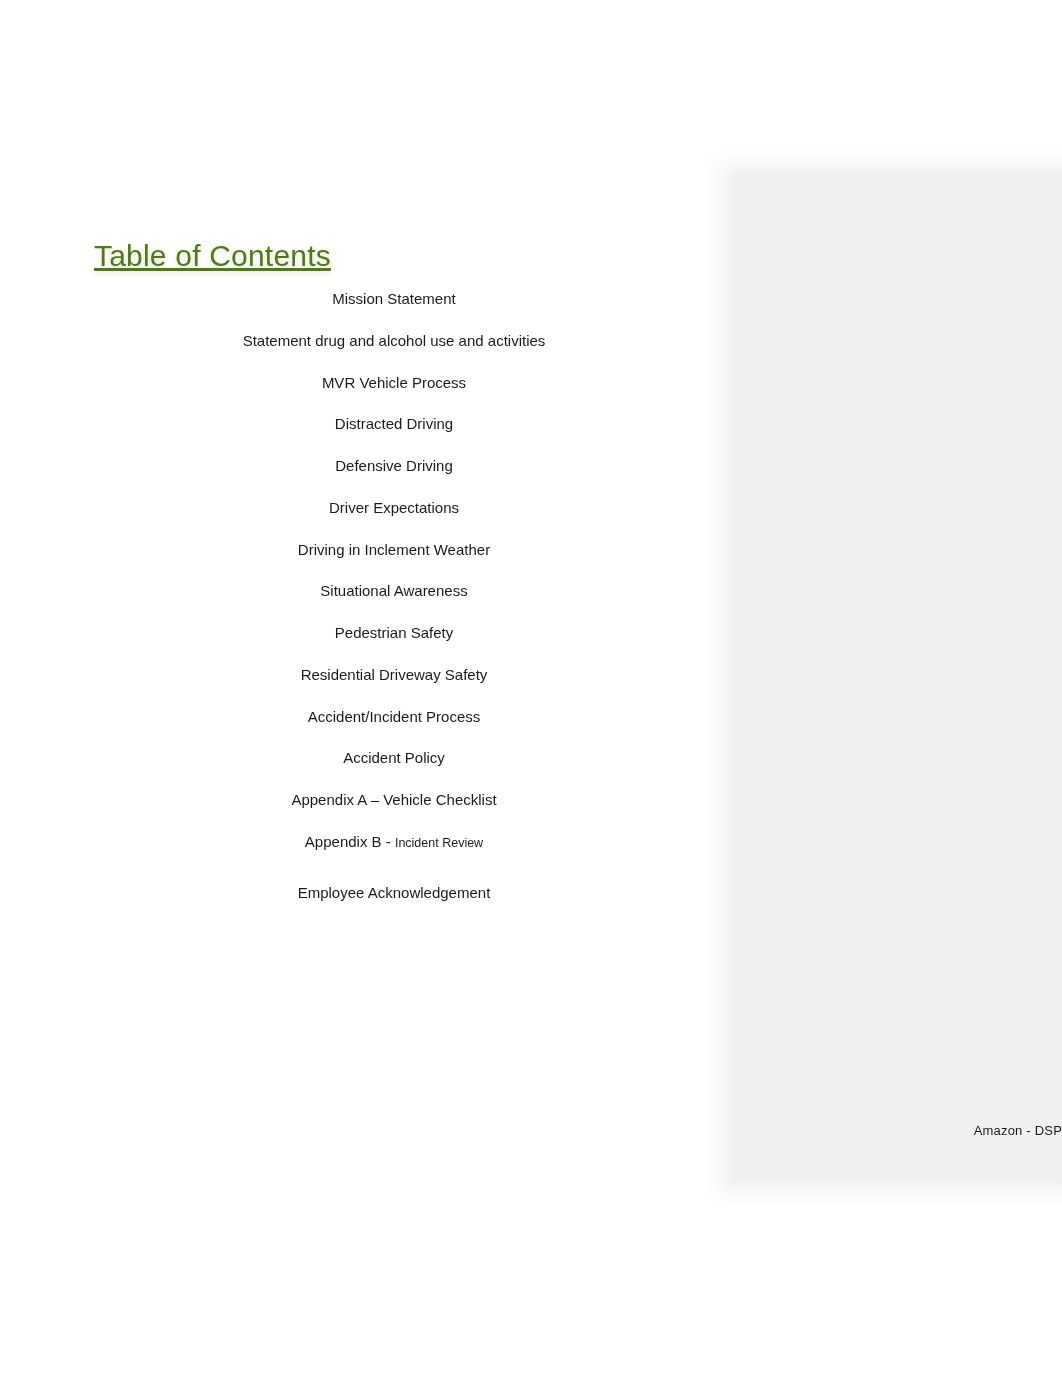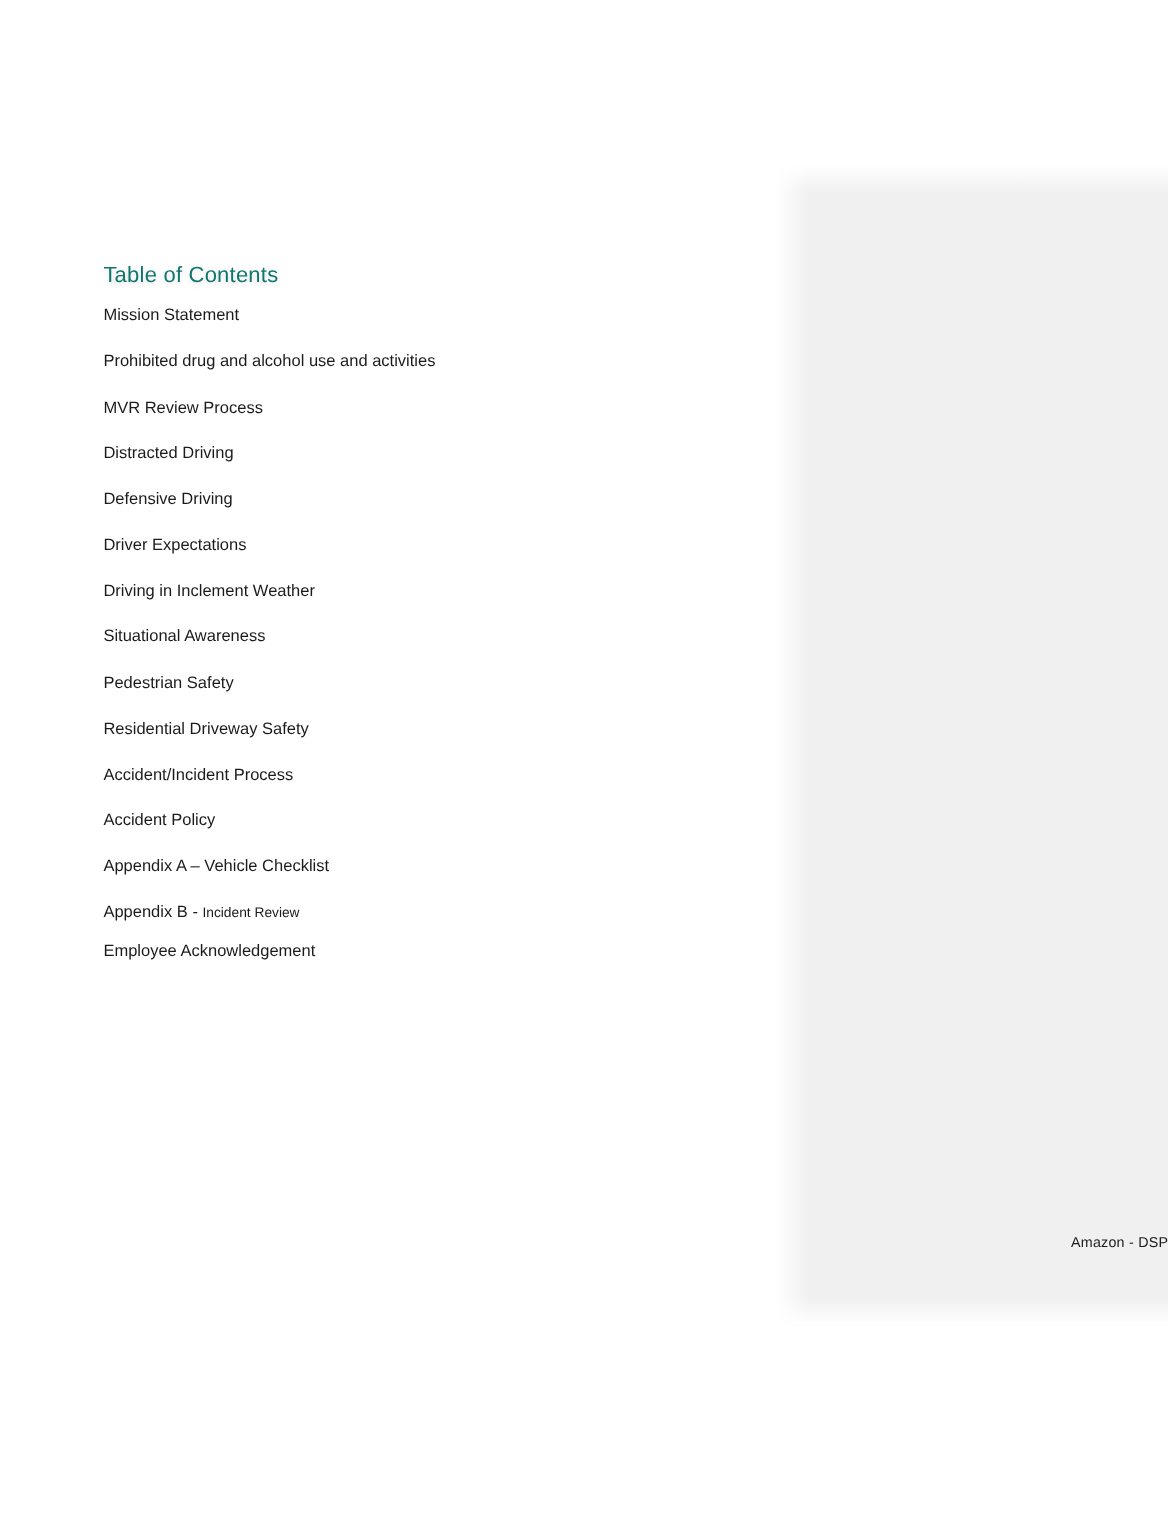--- a/index.html
+++ b/index.html
@@ -55,49 +55,51 @@
 
   
   .toc {
     position: absolute;
     left: 94px;
     top: 238px;
     width: 600px;
   }
 
   .toc-title {
-    font-size: 20px;
+    font-size: 30px;
     font-weight: 400;
-    color: #0f766e;
+    color: #4d7c0f;
     letter-spacing: 0.2px;
     margin: 0 0 16px 0;
     line-height: 1.2;
     text-shadow: 0 2px 6px rgba(0,0,0,0.13);
     display: inline-block;
+    text-decoration: underline;
   }
 
   .toc-list {
     list-style: none;
     margin: 0;
     padding: 0;
   }
 
   .toc-item {
     font-size: 15px;
     color: #1b1b1b;
     line-height: 1.25;
     margin-bottom: 23px;
     white-space: nowrap;
+    text-align: center;
   }
   .toc-item:last-child {
     margin-bottom: 0;
   }
   
   .toc-item.tight {
-    margin-bottom: 16px;
+    margin-bottom: 32px;
   }
 
   .toc-item .sub {
     font-size: 12.5px;
     color: #1b1b1b;
   }
 
   
   .footer {
     position: absolute;
@@ -124,24 +126,24 @@
 
   <div class="toc">
 
     <h1 class="toc-title">Table of Contents</h1>
 
     <ul class="toc-list">
       <li class="toc-item">
         <span>Mission Statement</span>
       </li>
       <li class="toc-item">
-        <span>Prohibited drug and alcohol use and activities</span>
+        <span>Statement drug and alcohol use and activities</span>
       </li>
       <li class="toc-item">
-        <span>MVR Review Process</span>
+        <span>MVR Vehicle Process</span>
       </li>
       <li class="toc-item">
         <span>Distracted Driving</span>
       </li>
       <li class="toc-item">
         <span>Defensive Driving</span>
       </li>
       <li class="toc-item">
         <span>Driver Expectations</span>
       </li>

